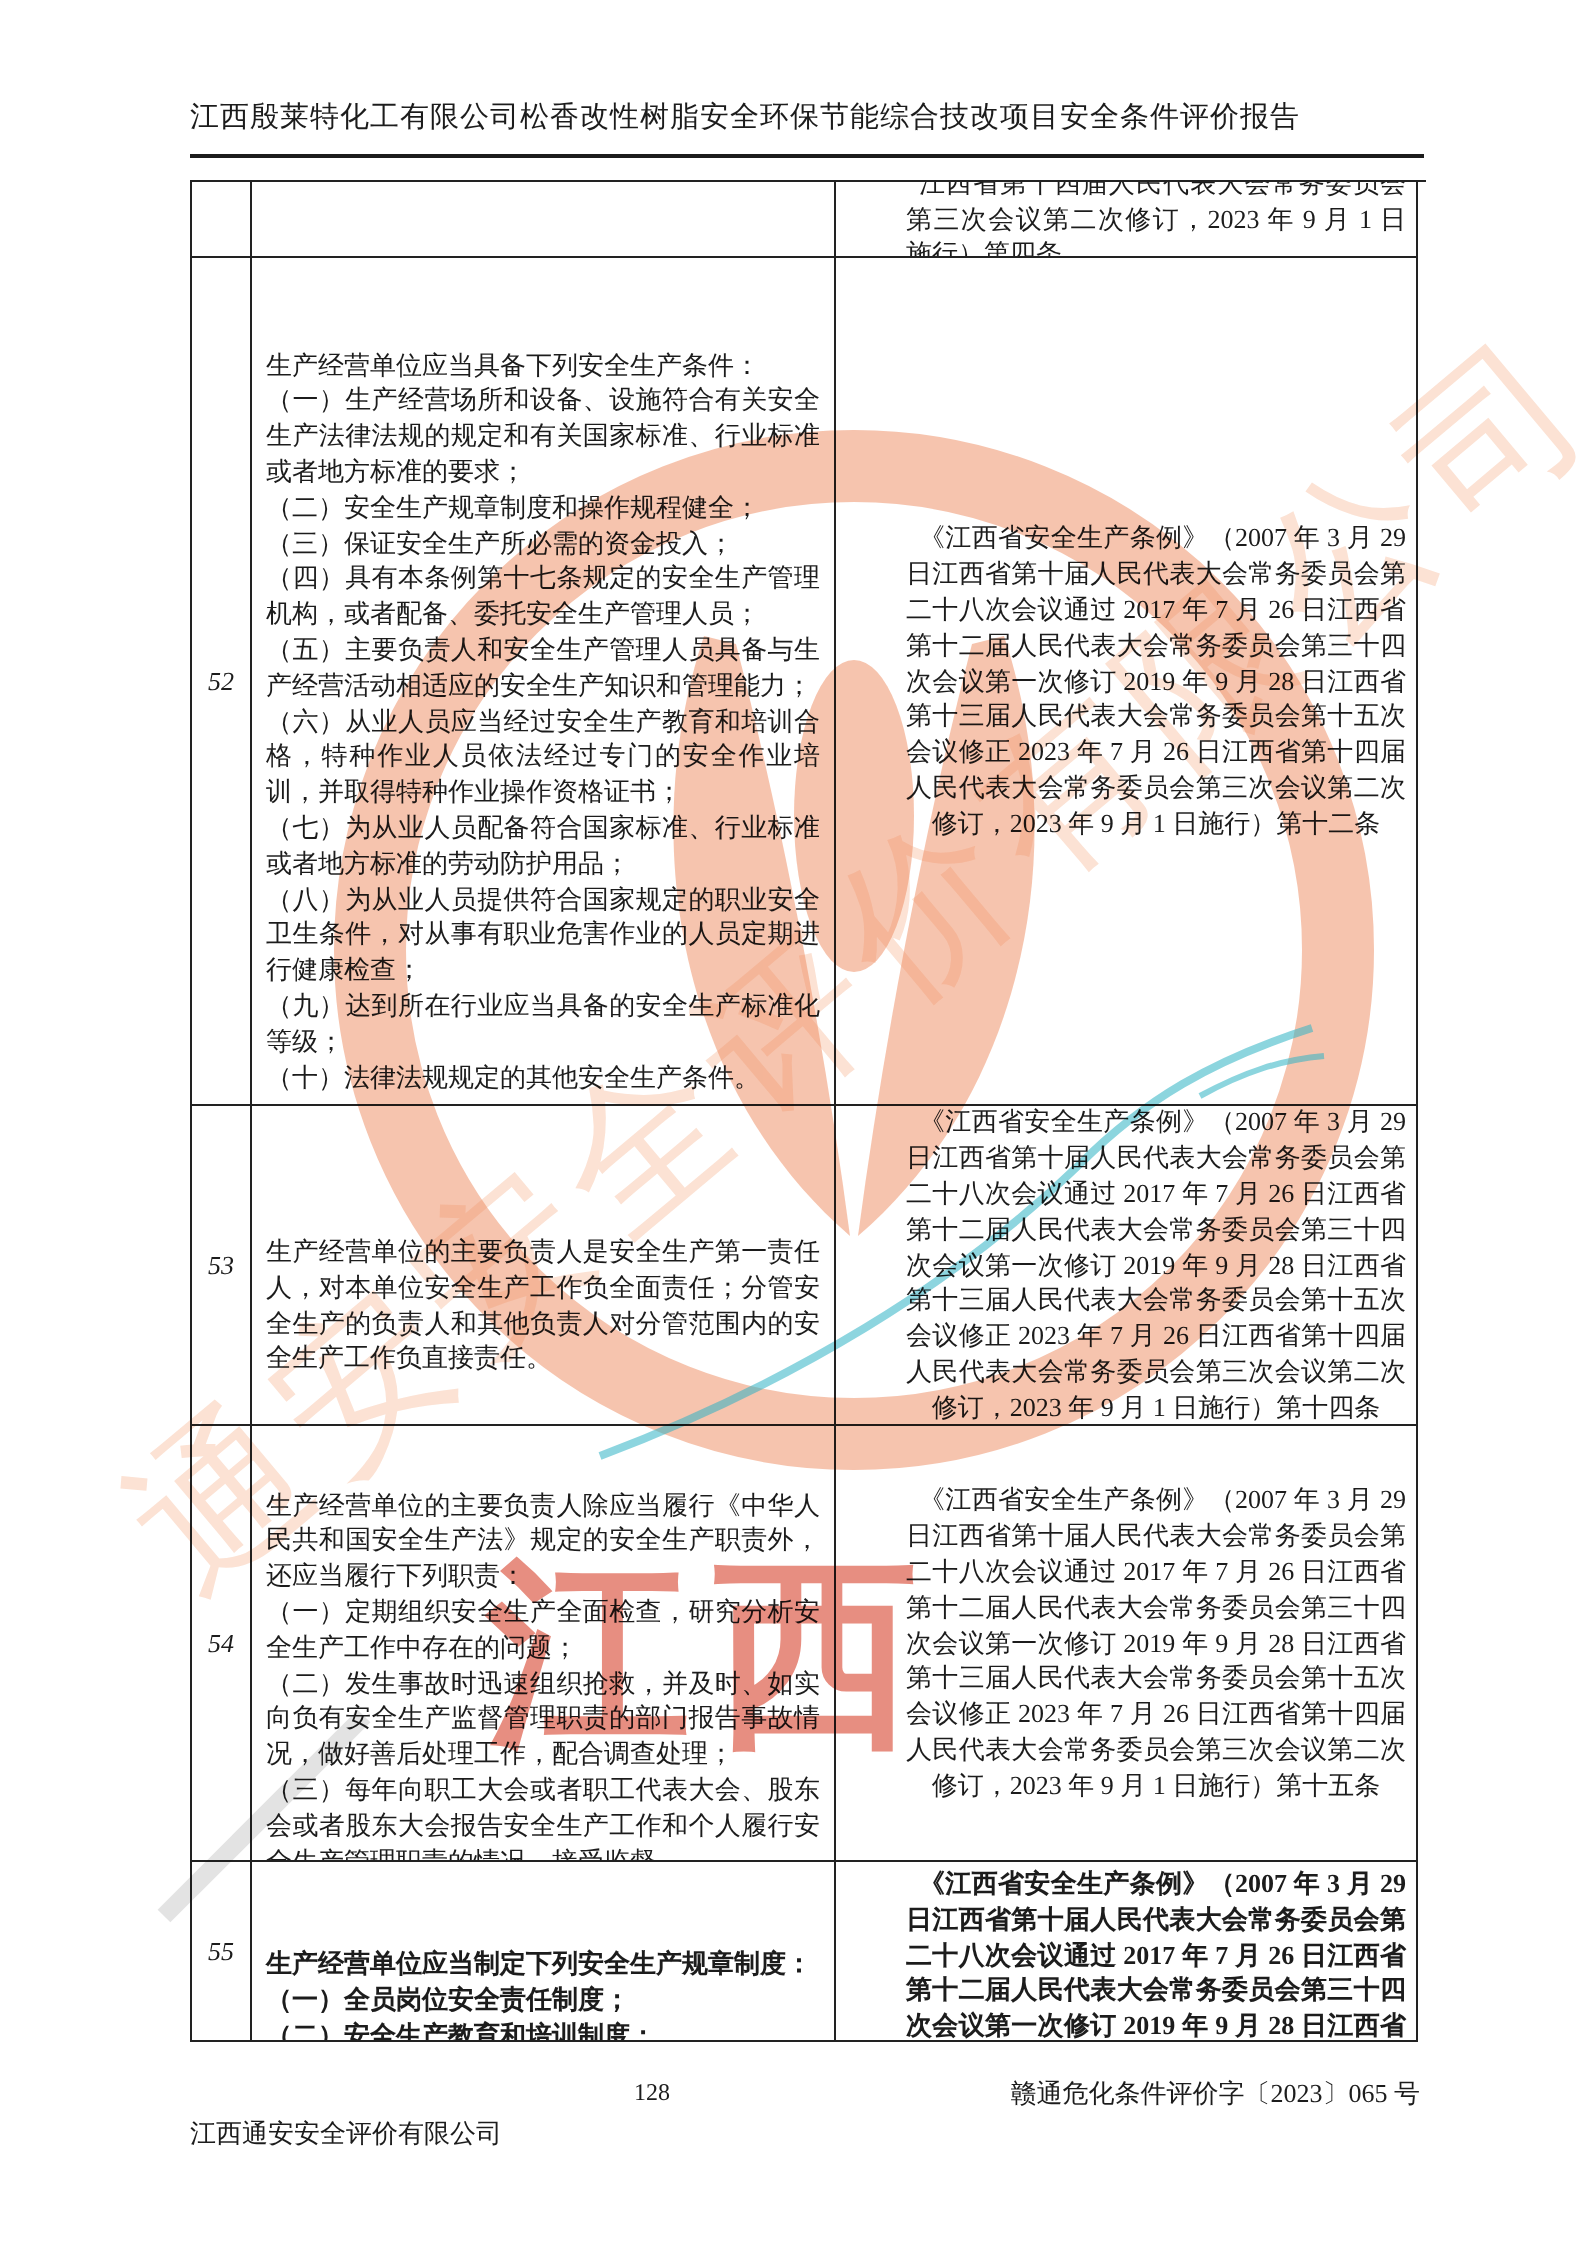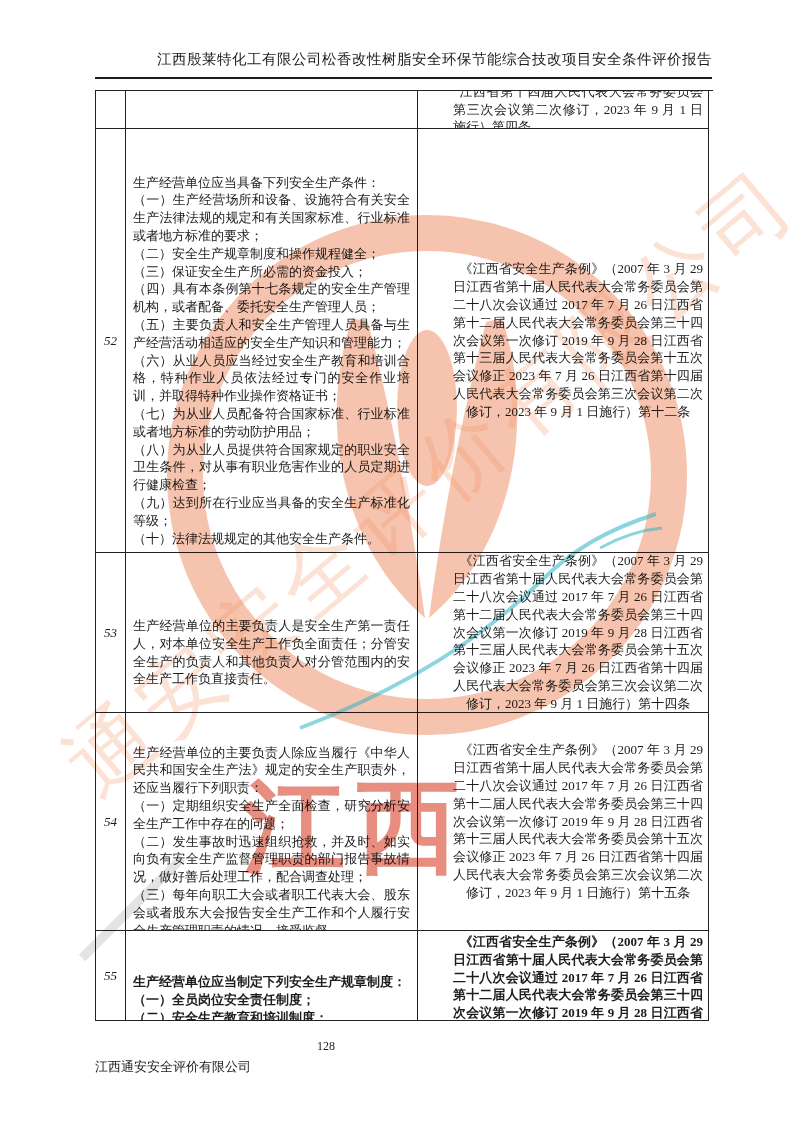--- a/index.html
+++ b/index.html
@@ -5,21 +5,21 @@
   html,body{margin:0;padding:0;background:#888;}
   .page{
     position:relative; width:794px; height:1123px; background:#ffffff;
     margin:0 auto; overflow:hidden;
     font-family:"Liberation Serif","DejaVu Serif",serif;
     color:#1c1c1c;
   }
   
   .header-title{
     position:absolute; left:95px; top:48px; width:617px;
-    text-align:right; font-size:14.5px; letter-spacing:.5px; line-height:22px;
+    text-align:left; font-size:14.5px; letter-spacing:.5px; line-height:22px;
   }
   .header-rule{
     position:absolute; left:95px; top:77px; width:617px; height:0;
     border-top:2px solid #1c1c1c;
   }
   
   .law-table{
     position:absolute; left:95px; top:90px; width:617px;
     display:grid;
     grid-template-columns:30px 292px 291px;
@@ -123,20 +123,21 @@
 （三）安全生产检查制度；</div>
       </div>
     <div class="cell basis-cell top-align">
         <div class="cell-inner">《江西省安全生产条例》（2007 年 3 月 29 日江西省第十届人民代表大会常务委员会第二十八次会议通过 2017 年 7 月 26 日江西省第十二届人民代表大会常务委员会第三十四次会议第一次修订 2019 年 9 月 28 日江西省第十三届人民代表大会</div>
       </div>
   </div>
 
   <div class="footer">
     <span class="footer-company">江西通安安全评价有限公司</span>
     <span class="footer-page">128</span>
+    <span class="footer-doc">赣通危化条件评价字〔2023〕065 号</span>
   </div>
 
   <svg class="watermark" viewBox="0 0 794 1123">
 
     <text x="430" y="510" text-anchor="middle" font-size="84" letter-spacing="8" fill="#f4a87e" opacity="0.33" transform="rotate(-40 430 480)" font-family="Liberation Serif, DejaVu Serif, serif">通安安全评价有限公司</text>
 
     <circle cx="427" cy="475" r="242" fill="none" stroke="#ee8a5e" stroke-width="36" opacity="0.5"></circle>
 
     <g fill="#ee8a5e" opacity="0.5">
       <path d="M352,318 C318,420 340,545 425,618 C412,520 392,415 368,322 Z"></path>

